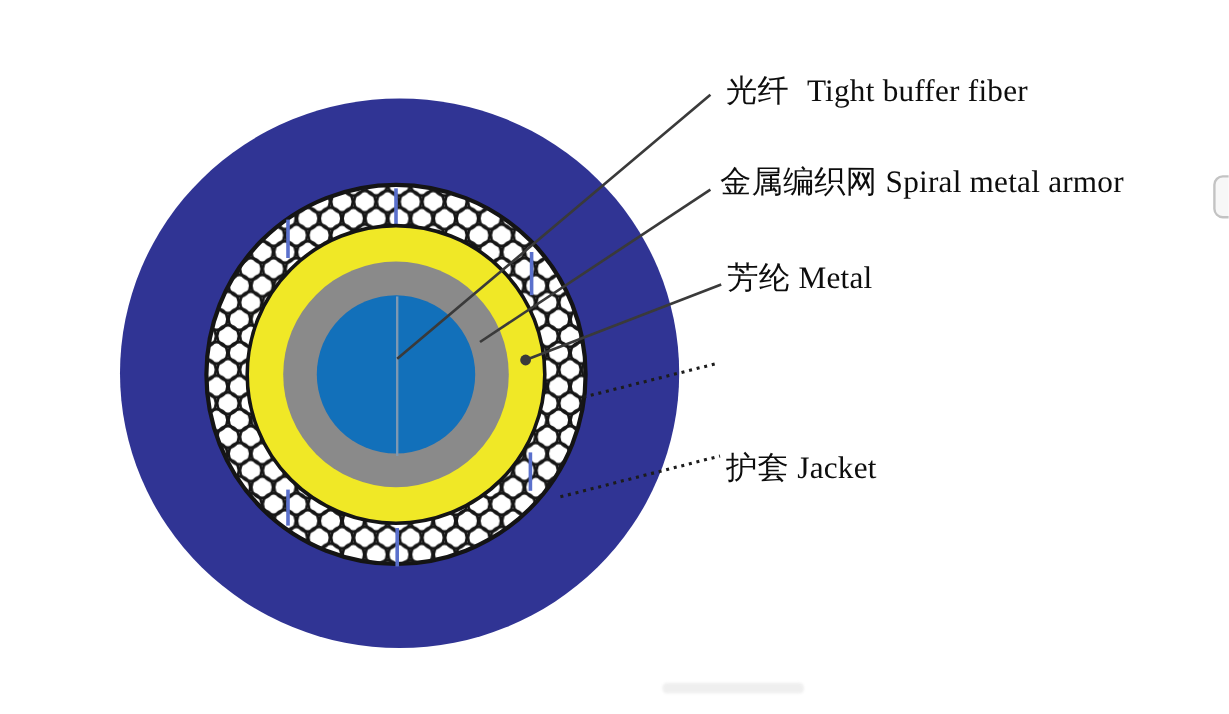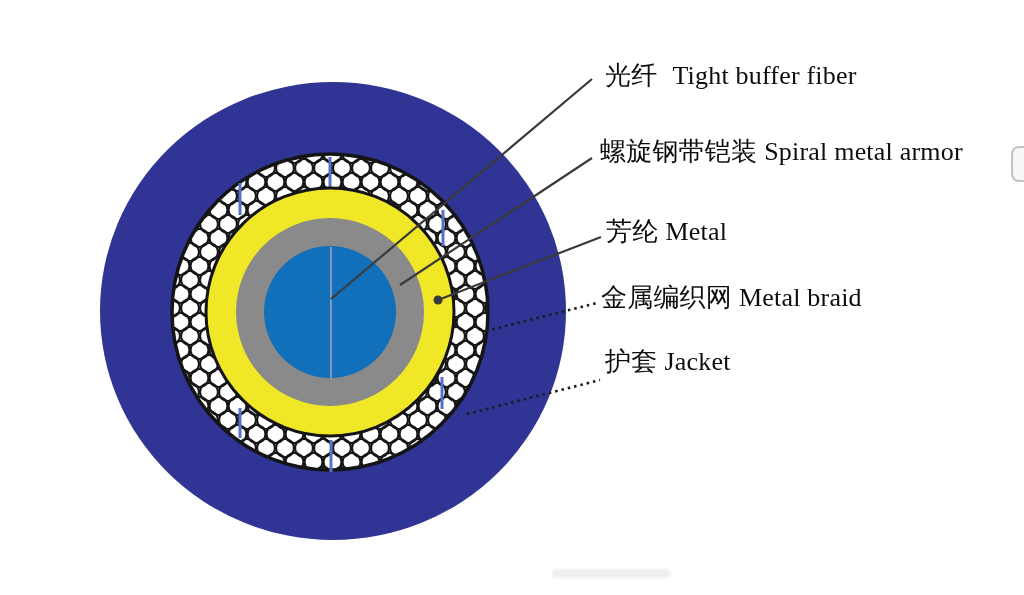--- a/index.html
+++ b/index.html
@@ -105,31 +105,28 @@
       <line x1="467" y1="414" x2="600" y2="380" stroke-width="2.6" stroke-dasharray="2.5 4" stroke="#1c1c1c"></line>
     </g>
     <circle cx="438" cy="300" r="4.5" fill="#3a3a3a"></circle>
   </svg>
 
   <div class="label" style="left:605px; top:76px;">
     <span>光纤</span><span class="en gap-wide">Tight buffer fiber</span>
   </div>
 
   <div class="label" style="left:600px; top:152px;">
-    <span>螺旋钢带铠装</span><span class="en">Spiral metal armor</span>
+    <span>金属编织网</span><span class="en">Spiral metal armor</span>
   </div>
 
   <div class="label" style="left:606px; top:232px;">
     <span>芳纶</span><span class="en">Metal</span>
   </div>
 
-  <div class="label" style="left:601px; top:298px;">
-    <span>金属编织网</span><span class="en">Metal braid</span>
-  </div>
 
-  <div class="label" style="left:605px; top:362px;">
+  <div class="label" style="left:605px; top:390px;">
     <span>护套</span><span class="en">Jacket</span>
   </div>
 
   <div class="edge-artifact"></div>
   <div class="watermark-smudge"></div>
 
 </div>
 
 </body></html>

